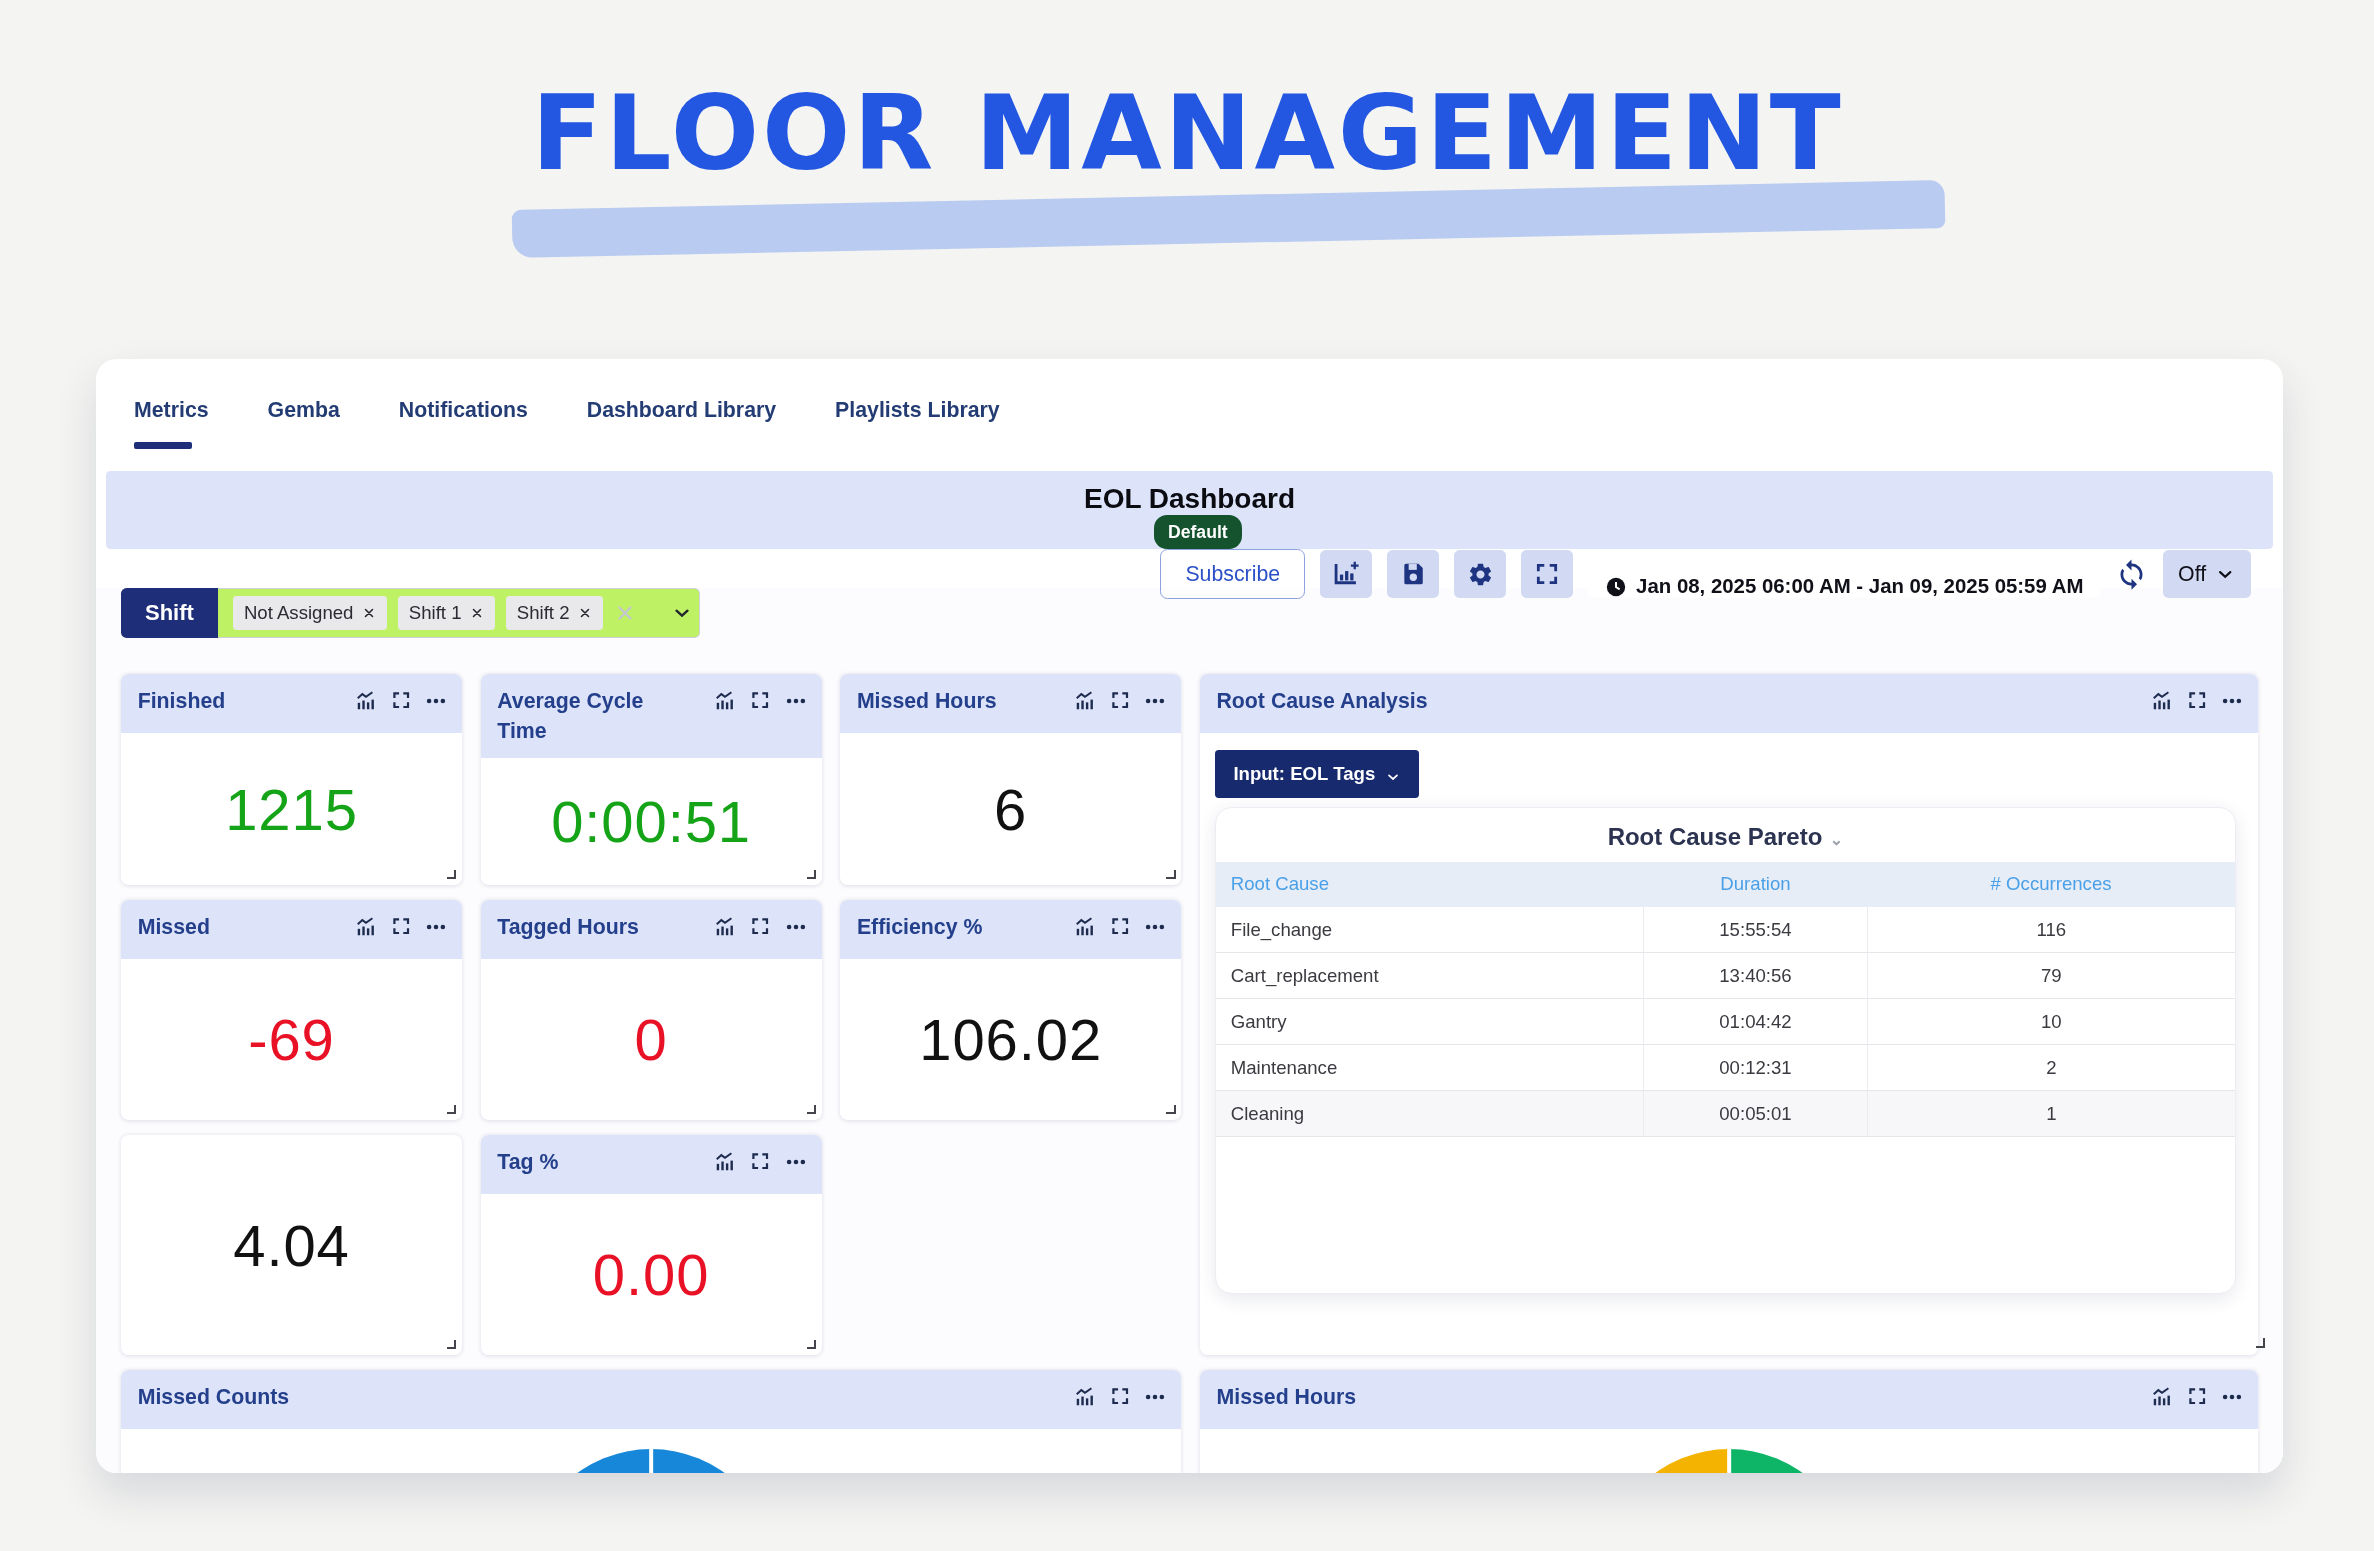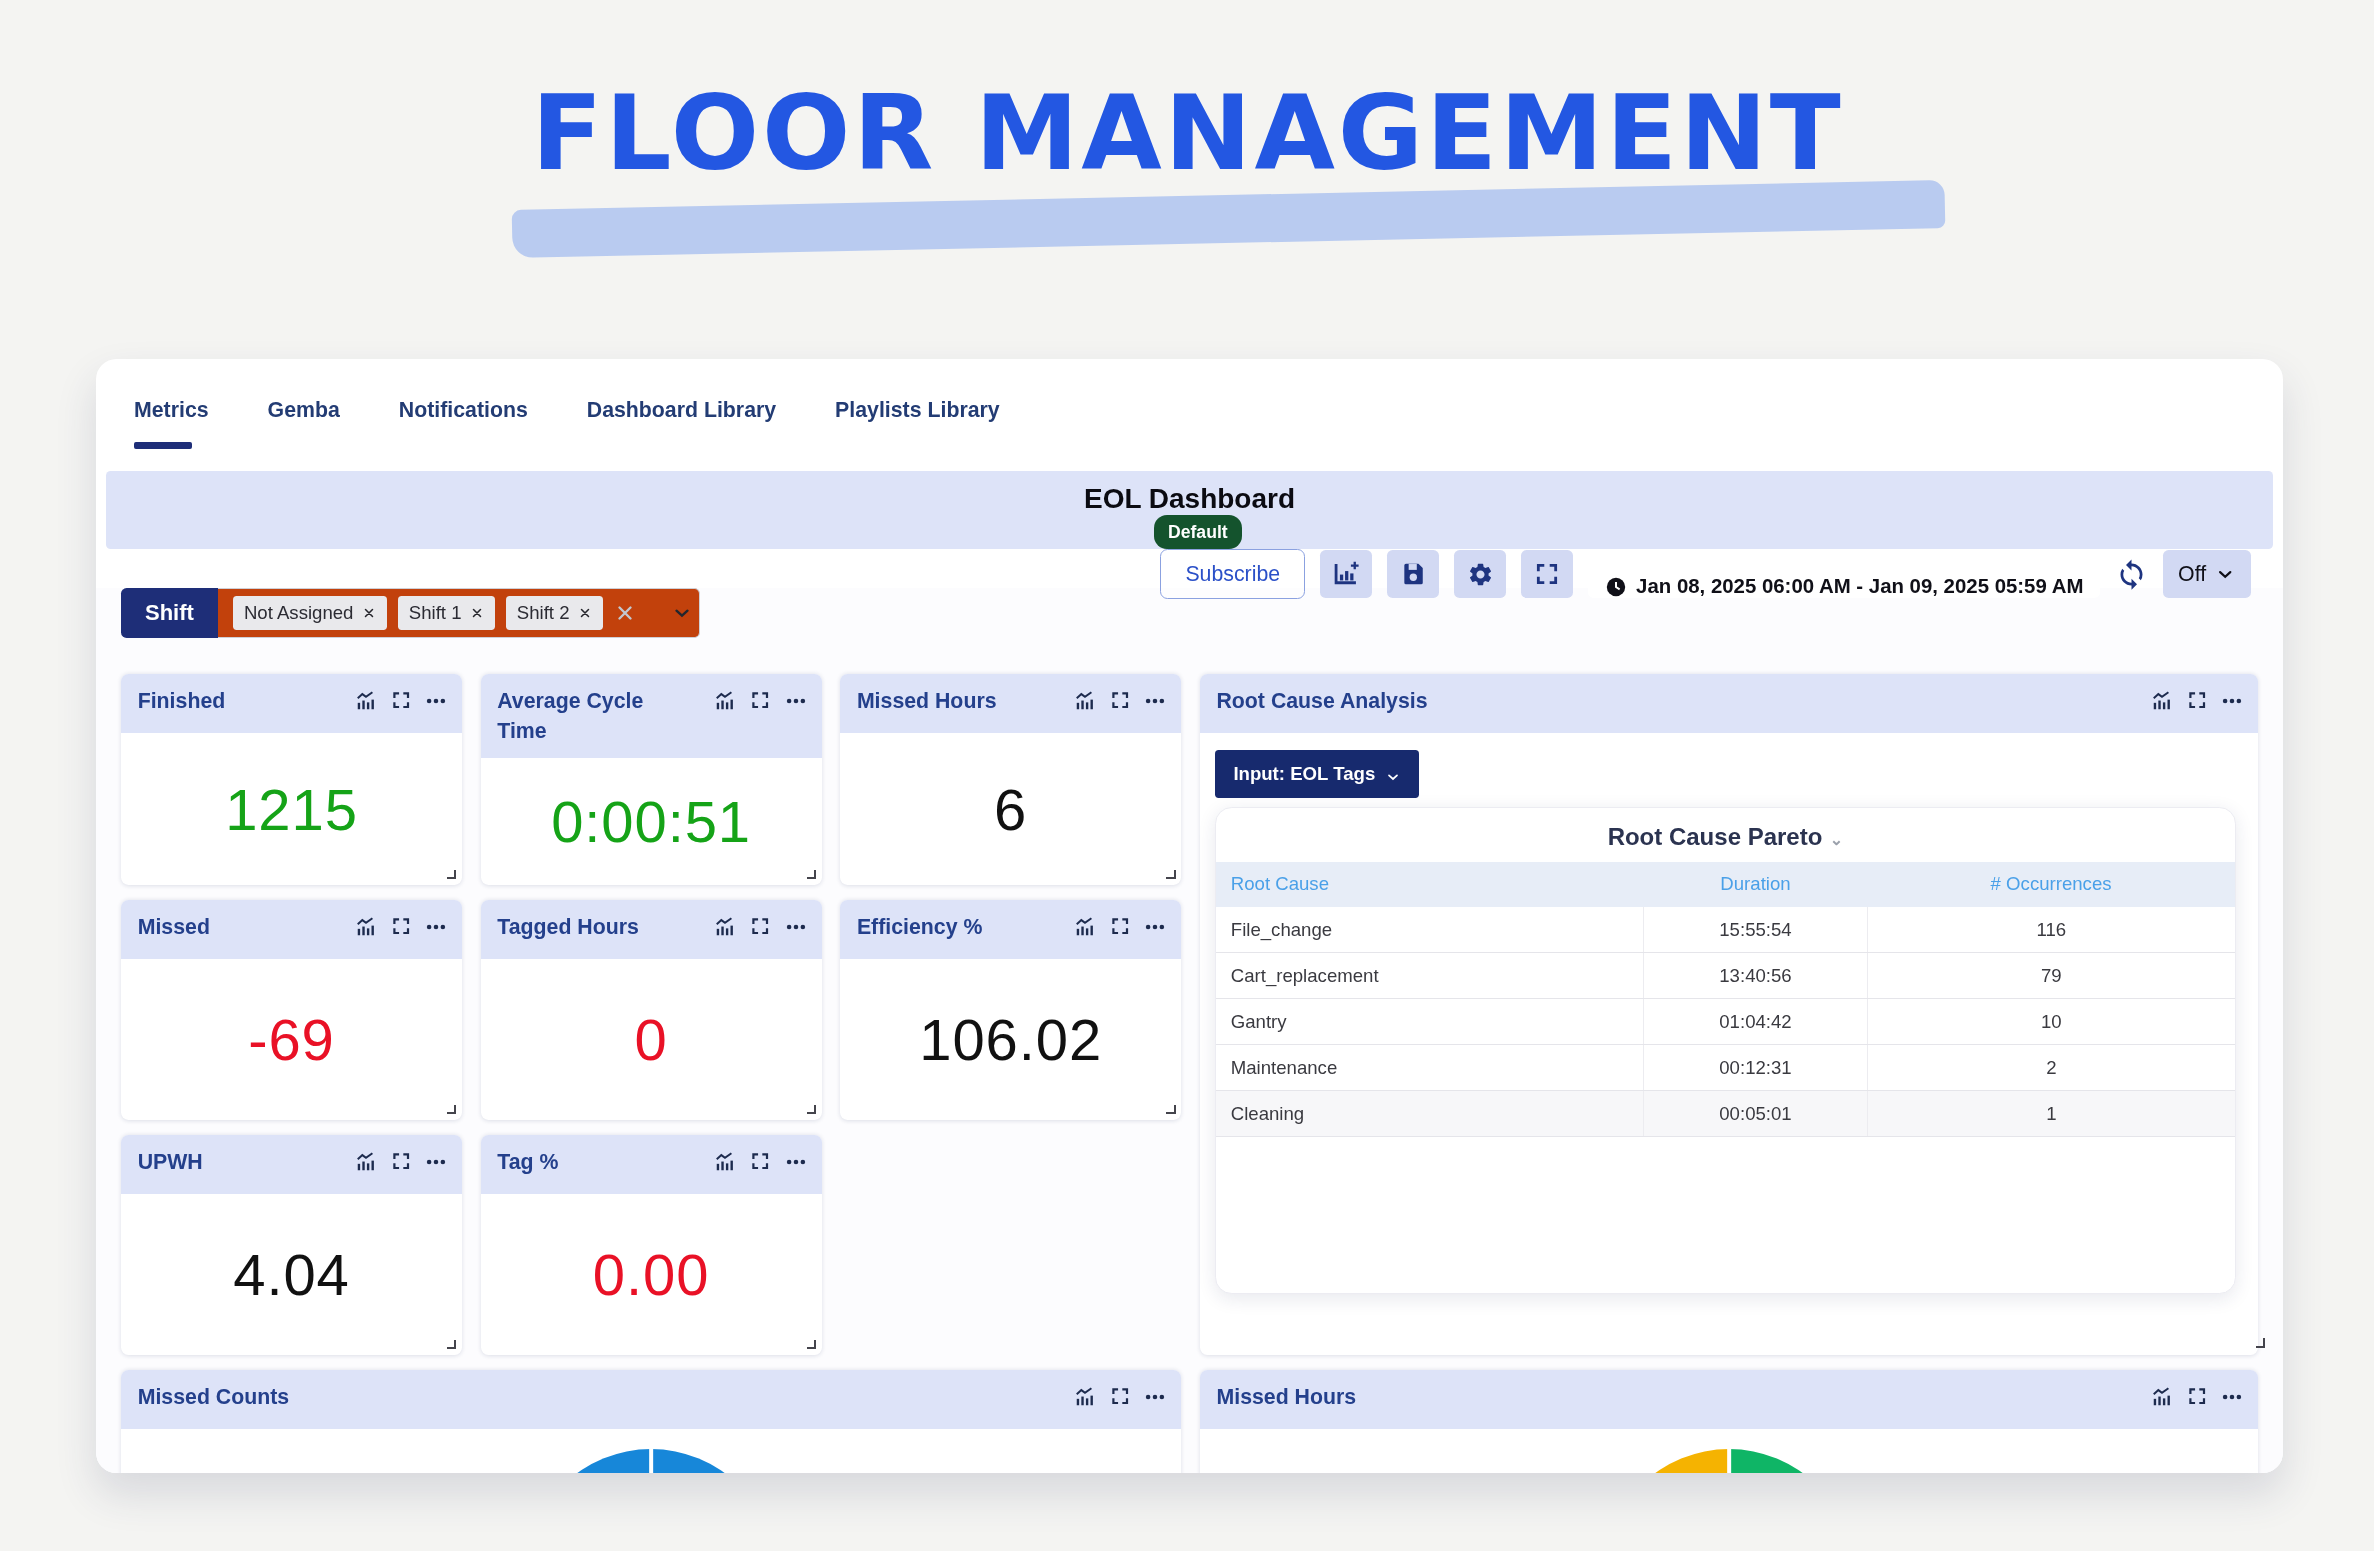--- a/index.html
+++ b/index.html
@@ -42,21 +42,21 @@
     align-items:flex-end; gap:9.3px; font-size:20.4px; font-weight:600; color:#101018; cursor:pointer; }
   .refresh-btn { color:#1e3480; display:flex; align-items:center; cursor:pointer; }
   .off-box { height:48px; background:#d2d9f3; border-radius:5.6px; padding:0 15px; display:flex;
     align-items:center; gap:9.3px; font-size:21.3px; color:#101018; cursor:pointer; }
 
   
   .dash-body { padding:0 25px; background:#fcfcfe; min-height:928px; }
   .filter-row { margin-top:39px; display:flex; align-items:stretch; height:50px; }
   .filter-label { background:#1e2e78; color:#fff; font-size:22px; font-weight:bold;
     display:flex; align-items:center; padding:0 24px; border-radius:5.6px 0 0 5.6px; cursor:pointer; }
-  .filter-field { display:flex; align-items:center; gap:11px; background:#c2410c;
+  .filter-field { display:flex; align-items:center; gap:11px; background:#bef264;
     border:0.9px solid #cfcfd6; border-left:none; border-radius:0 5.6px 5.6px 0; padding:0 15px; width:482px; }
   .chip { background:#e9e9ec; border-radius:3.7px; padding:5.6px 11px; font-size:18.6px; color:#2b2b33;
     display:flex; align-items:center; gap:8.3px; cursor:pointer; white-space:nowrap; }
   .chip svg { flex:none; }
   .filter-clear { margin-left:auto; color:#c3c7cf; display:flex; align-items:center; cursor:pointer; }
   .filter-caret { margin-left:24px; color:#22262e; display:flex; align-items:center; cursor:pointer; }
 
   
   .dash-grid { margin-top:36px; display:grid; grid-template-columns:341px 341px 341px 1fr;
     grid-template-rows:211px 220px 220px 278px; gap:15px 18.6px; }
@@ -497,40 +497,20 @@
                 </span>
               </span>
             </div>
           <div class="card-body">
               <div class="card-value" style="color: rgb(17, 17, 17);">106.02</div>
             <span class="rs-handle"></span>
             </div>
         </div>
 
         <div class="card">
-          <div class="card-head">
-              <span class="card-title">UPWH</span>
-            <span class="card-icons">
-                <span>
-                  <svg width="22" height="22" viewBox="0 0 24 24">
-                    <use href="#ic-chart"></use>
-                  </svg>
-                </span>
-                <span>
-                  <svg width="20.4" height="20.4" viewBox="0 0 24 24">
-                    <use href="#ic-full"></use>
-                  </svg>
-                </span>
-                <span>
-                  <svg width="22" height="22" viewBox="0 0 24 24">
-                    <use href="#ic-dots"></use>
-                  </svg>
-                </span>
-              </span>
-            </div>
           <div class="card-body">
               <div class="card-value" style="color: rgb(17, 17, 17);">4.04</div>
             <span class="rs-handle"></span>
             </div>
         </div>
 
         <div class="card">
           <div class="card-head">
               <span class="card-title">Tag %</span>
             <span class="card-icons">

